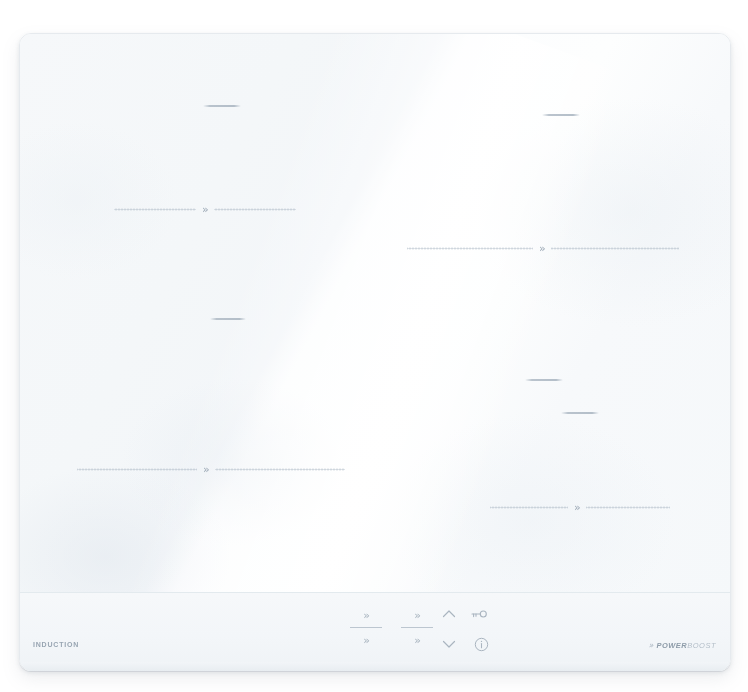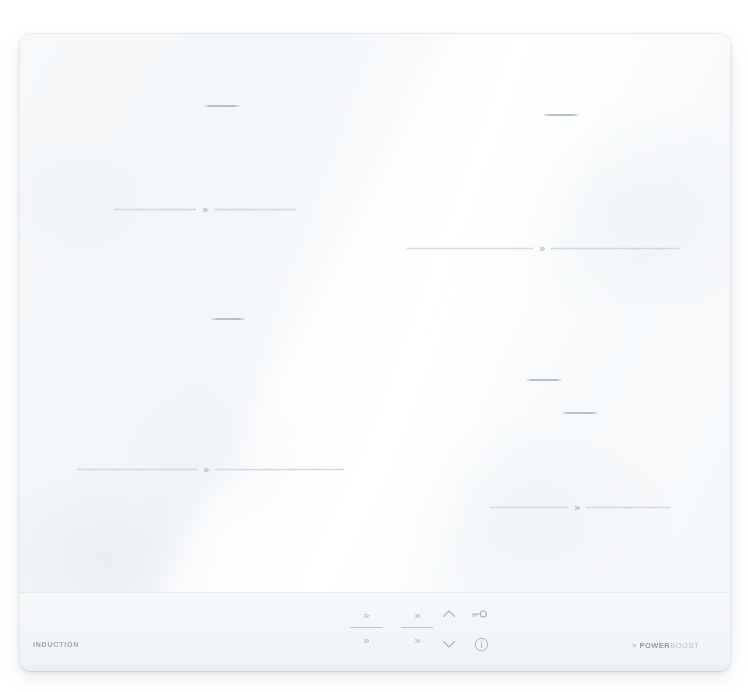--- a/index.html
+++ b/index.html
@@ -151,27 +151,28 @@
     top: 48px;
     font-size: 7px;
     letter-spacing: 0.8px;
     color: #98a5b2;
     font-weight: 700;
     font-family: "Liberation Sans", sans-serif;
   }
 
   .label-powerboost {
     position: absolute;
-    right: 31px;
+    right: 14px;
     top: 48px;
     font-size: 7.5px;
     letter-spacing: 0.5px;
     color: #b4bfc9;
     font-family: "Liberation Sans", sans-serif;
     white-space: nowrap;
+    font-style: italic;
   }
   .label-powerboost .pb-chev {
     color: #a9b5c0;
     font-size: 8px;
     margin-right: 2px;
     font-family: "DejaVu Sans", sans-serif;
   }
   .label-powerboost .pb-strong {
     color: #8e9ca9;
     font-weight: 700;

